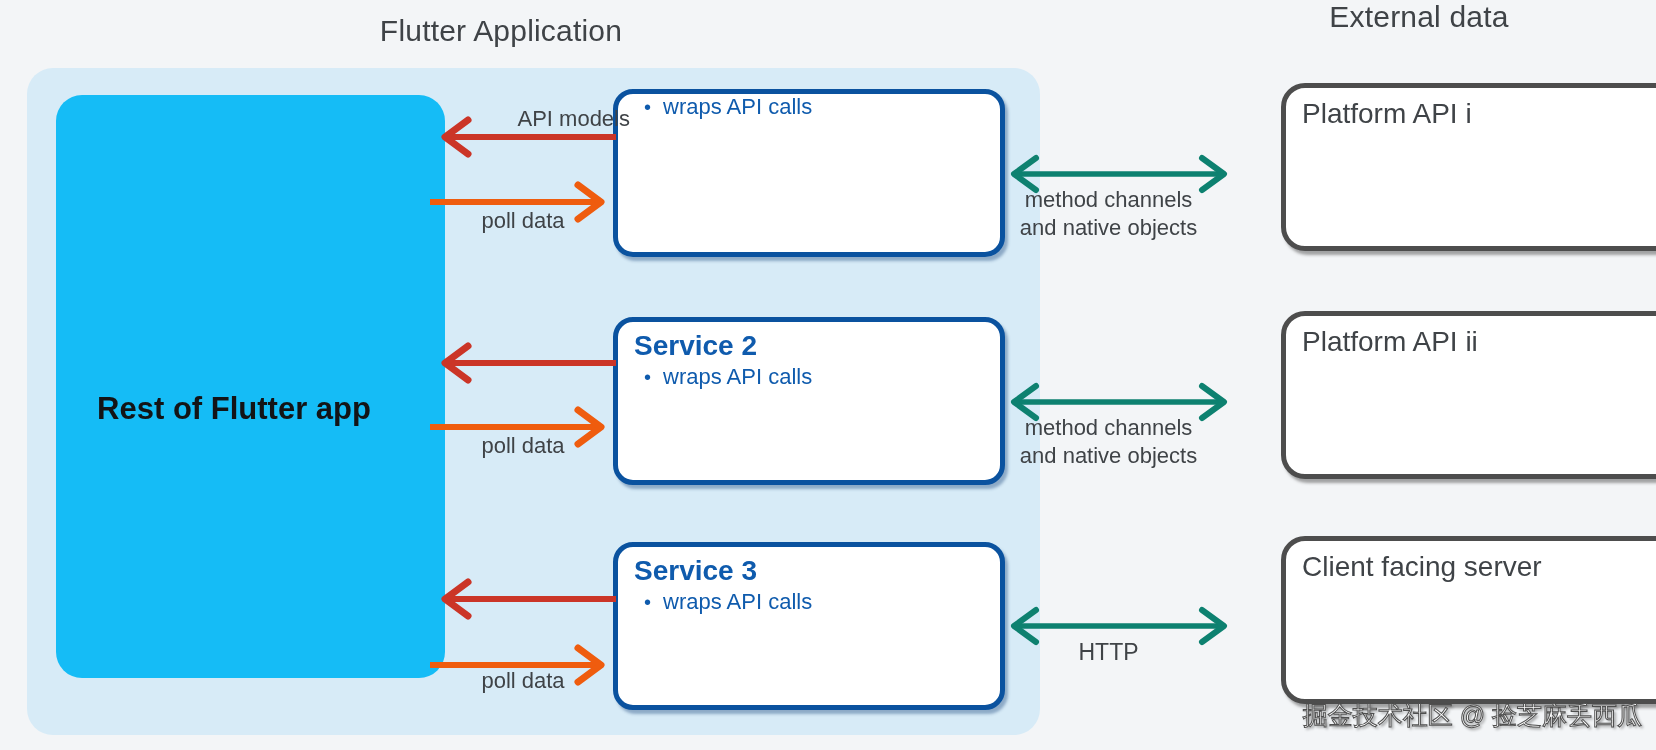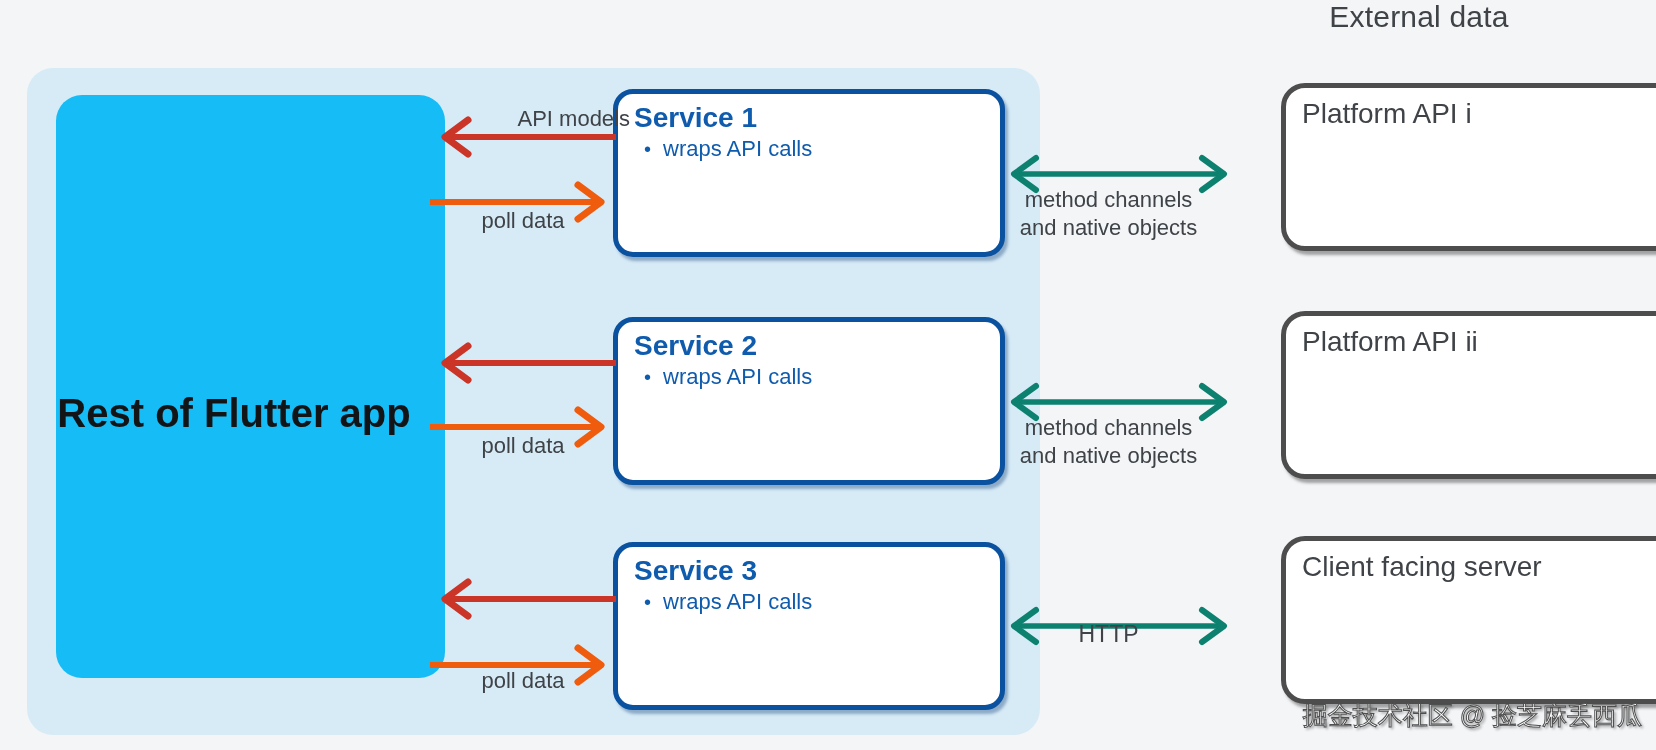--- a/index.html
+++ b/index.html
@@ -31,21 +31,21 @@
 
   .app-box {
     left: 56px; top: 95px;
     width: 389px; height: 583px;
     background: var(--app-box-bg);
     border-radius: 26px;
   }
   .app-box-label {
     left: 56px; top: 391px; width: 356px;
     text-align: center;
-    font-size: 40px; font-weight: 700;
+    font-size: 31px; font-weight: 700;
     color: var(--app-box-text);
   }
 
   .service-box {
     left: 613px; width: 382px; height: 158px;
     background: #ffffff;
     border: 5px solid var(--service-border);
     border-radius: 20px;
     box-shadow: 3px 4px 3px rgba(50,90,140,0.45);
   }
@@ -103,29 +103,29 @@
     -webkit-text-stroke: 1px #4f4f4f;
     text-shadow: 2px 2px 3px rgba(0,0,0,0.45);
     white-space: nowrap;
   }
 </style>
 </head>
 <body>
 
 <div class="stage">
 
+  <div class="abs big-title" style="left:301px; top:14px; width:400px;">Flutter Application</div>
   <div class="abs big-title" style="left:1219px; top:0; width:400px;">External data</div>
 
   <div class="abs container"></div>
 
   <div class="abs app-box"></div>
   <div class="abs app-box-label">Rest of Flutter app</div>
 
   <div class="abs service-box" style="top:89px;">
-    <div class="service-title">Service 1</div>
     <div class="service-bullet">
       <span class="dot">•</span>
       <span>wraps API calls</span>
     </div>
   </div>
   <div class="abs service-box" style="top:317px;">
     <div class="service-title">Service 2</div>
     <div class="service-bullet">
       <span class="dot">•</span>
       <span>wraps API calls</span>
@@ -197,17 +197,17 @@
   <div class="abs flow-label" style="left:428px; top:668px; width:190px;">poll data</div>
 
   <div class="abs link-label" style="top:186px;">
     <div>method channels</div>
     <div>and native objects</div>
   </div>
   <div class="abs link-label" style="top:414px;">
     <div>method channels</div>
     <div>and native objects</div>
   </div>
-  <div class="abs link-label" style="top:620px; font-size:23px;">HTTP</div>
+  <div class="abs link-label" style="top:638px; font-size:23px;">HTTP</div>
 
   <div class="abs watermark">掘金技术社区 @ 捡芝麻丢西瓜</div>
 
 </div>
 
 </body></html>

